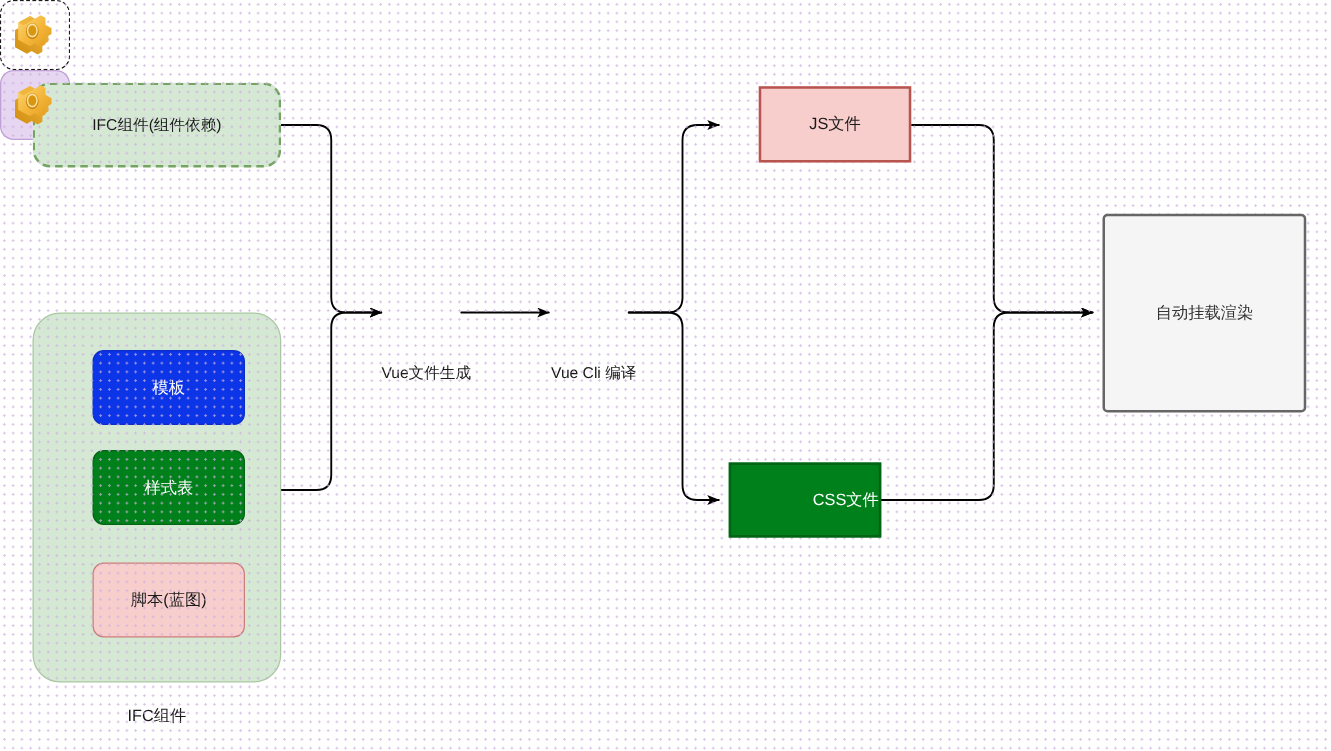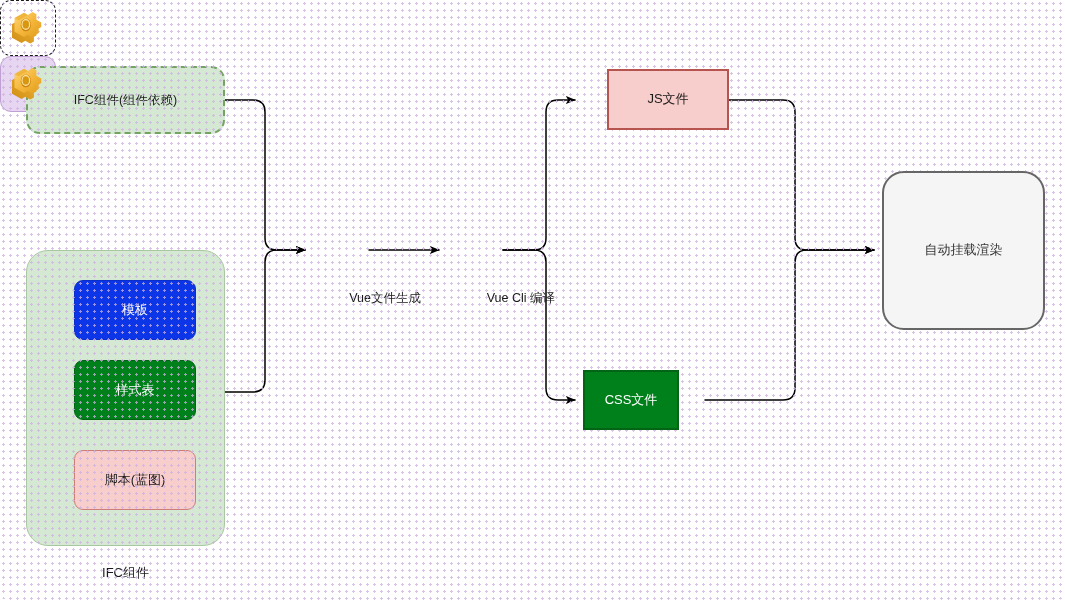--- a/index.html
+++ b/index.html
@@ -59,40 +59,40 @@
     border:1.6px solid #c09fd4;border-radius:11px;
     background:#e7d6f2;
     display:flex;align-items:center;justify-content:center;box-sizing:border-box;
   }
   #n-vuecli::before{
     content:"";position:absolute;inset:0;border-radius:9px;
     background-image:radial-gradient(#cdb0e0 1px,transparent 1.1px);
     background-size:7px 7px;opacity:.75;
   }
   .gear-wrap{position:relative;width:46px;height:46px;z-index:2;}
-  .cap{position:absolute;width:160px;text-align:right;font-size:12.5px;color:#1a1a1a;}
+  .cap{position:absolute;width:160px;text-align:center;font-size:12.5px;color:#1a1a1a;}
   #cap-vuegen{left:261px;top:290px;}
   #cap-vuecli{left:395px;top:290px;}
 
   
   #n-js{
     left:607px;top:69px;width:122px;height:61px;
     background:#f8cecc;border:2px solid #b85450;
   }
   #n-js .label{color:#1a1a1a;}
   #n-css{
-    left:583px;top:370px;width:96px;height:60px;
-    background:#00801a;border:2px solid #046415;
+    left:583px;top:370px;width:122px;height:60px;
+    background:#00801a;border:2px solid #046415;justify-content:flex-end;
   }
   #n-css .label{color:#ffffff;}
 
   
   #n-render{
     left:882px;top:171px;width:163px;height:159px;
-    background:#f5f5f5;border:2px solid #666666;border-radius:22px;
+    background:#f5f5f5;border:2px solid #666666;border-radius:4px;
   }
   #n-render .label{color:#333333;font-size:13px;}
 </style>
 </head>
 <body>
 
 <div id="canvas">
 
   <svg class="edges" viewBox="0 0 1065 601">
     <defs>

